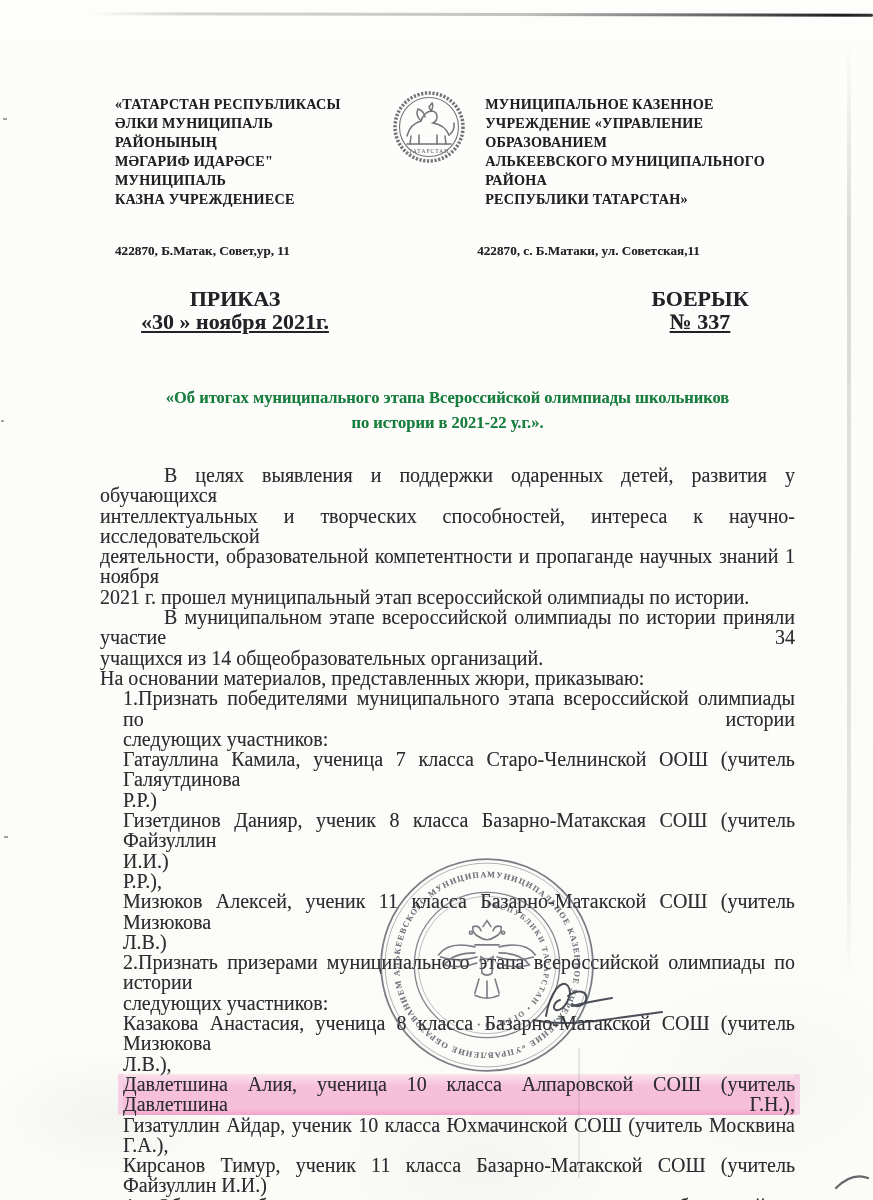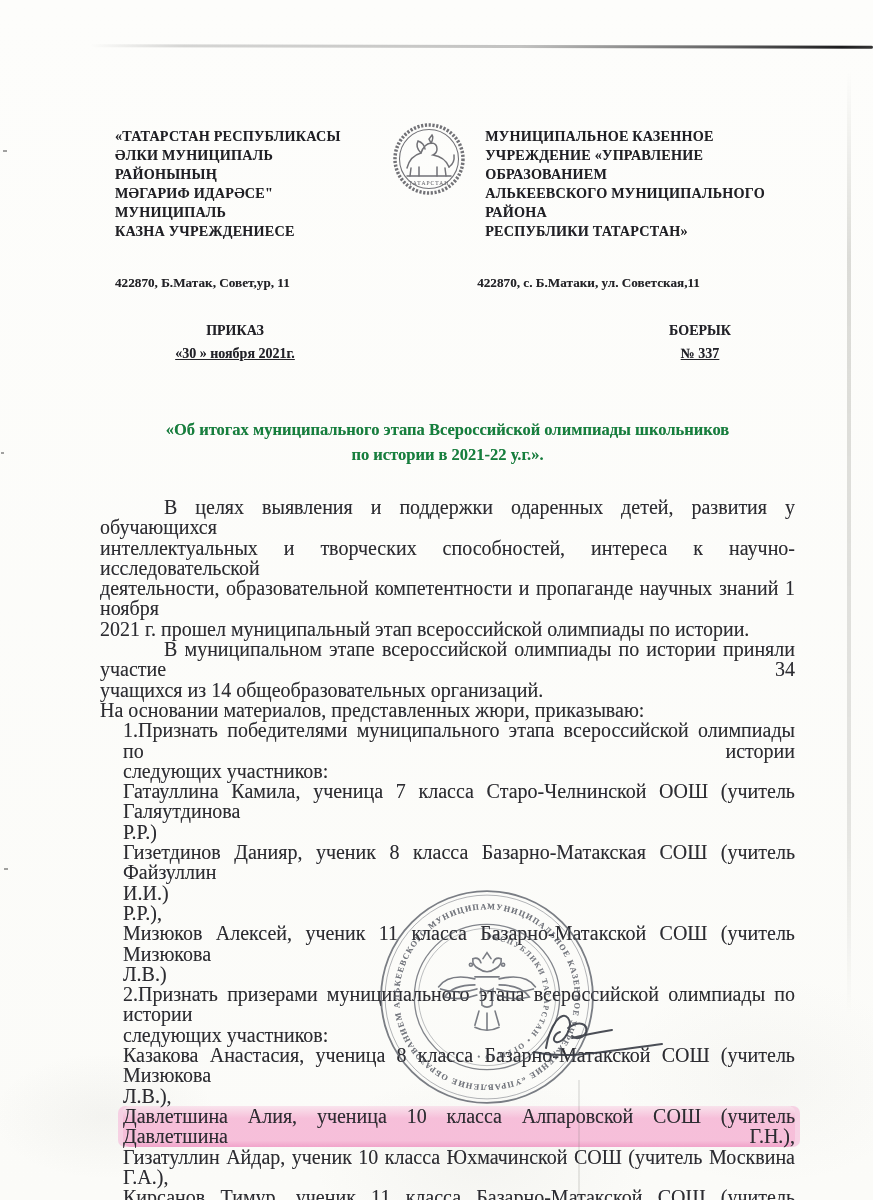--- a/index.html
+++ b/index.html
@@ -6,21 +6,21 @@
   body{width:873px;height:1200px;overflow:hidden;
        font-family:"Liberation Serif","DejaVu Serif",serif;
        color:#2c2c31;
        background:
         radial-gradient(160px 90px at 12% 93%, rgba(140,140,130,.07), transparent 70%),
         radial-gradient(240px 130px at 55% 97%, rgba(140,140,130,.06), transparent 70%),
         radial-gradient(220px 150px at 88% 90%, rgba(150,150,140,.05), transparent 70%),
         linear-gradient(#fdfdfb,#fbfbf8);}
   .page{position:relative;width:873px;height:1008px;box-sizing:border-box;
         padding:95px 78px 0 100px;
-        text-shadow:0 0 .6px rgba(40,40,45,.35);margin-top:32px;}
+        text-shadow:0 0 .6px rgba(40,40,45,.35);}
   
   .scanline-top{position:absolute;top:13px;left:90px;right:0;height:3px;border-radius:2px;
      transform:rotate(.12deg);
      background:linear-gradient(to right, rgba(60,60,60,0) 0%, rgba(70,70,70,.22) 12%,
        rgba(70,70,70,.32) 55%, rgba(40,40,42,.75) 82%, #1c1c1e 96%, rgba(30,30,30,.9));}
   .scanline-right{position:absolute;left:847px;top:40px;bottom:26px;width:4px;filter:blur(.6px);
      background:linear-gradient(to bottom, rgba(190,190,185,0), rgba(186,186,180,.5) 20%,
        rgba(200,200,195,.45) 80%, transparent);}
   .foldline{position:absolute;left:578px;top:1048px;height:130px;width:2px;
      background:rgba(120,120,115,.16);filter:blur(.5px);}
@@ -30,37 +30,37 @@
   .org{font-weight:bold;font-size:14.2px;line-height:19px;color:#1f1f24;
        white-space:pre-line;letter-spacing:.2px;}
   .org-left{margin-left:15px;width:285px;}
   .org-right{margin-left:18px;width:350px;}
   .emblem{margin-left:24px;margin-top:-6px;flex:0 0 auto;}
   .addr-row{display:flex;margin-top:34px;font-weight:bold;font-size:13.2px;color:#232327;}
   .addr-left{margin-left:15px;width:379px;}
   .addr-right{margin-left:18px;width:350px;}
   
   .order-row{display:flex;margin-top:28px;}
-  .order-col{text-align:center;font-weight:bold;font-size:14px;line-height:23px;color:#222228;}
+  .order-col{text-align:center;font-weight:bold;font-size:22px;line-height:23px;color:#222228;}
   .order-col-left{margin-left:10px;width:250px;}
   .order-col-right{margin-left:auto;width:190px;}
   .u{text-decoration:underline;}
   
   .subject{margin-top:52px;text-align:center;font-weight:bold;font-size:16.5px;
            line-height:25px;white-space:pre-line;color:#15803d;}
   
   .bodytext{margin-top:30px;font-size:20px;line-height:20.3px;}
   .bline{text-align:justify;}
   .fill{text-align-last:justify;}
   .indent{text-indent:64px;}
   .order-items{margin-left:23px;}
   .hl{background:linear-gradient(180deg, rgba(248,205,226,.5) 0%, rgba(246,186,215,.92) 30%,
         rgba(246,186,215,.92) 84%, rgba(239,148,194,.85) 100%);
       box-shadow:-5px 0 0 rgba(246,196,221,.75), 5px 0 0 rgba(246,196,221,.75);
-      border-radius:7px;}
+      border-radius:2px;}
   
   .sig-row{display:flex;justify-content:space-between;margin-top:32px;
            font-size:16.3px;position:relative;z-index:3;}
   .seal{position:absolute;left:374px;top:852px;z-index:2;opacity:.92;filter:blur(.3px);}
   .signature{position:absolute;left:528px;top:972px;z-index:4;}
   .corner-mark{position:absolute;left:834px;top:1170px;filter:blur(.3px);}
 </style>
 </head>
 <body>
 

